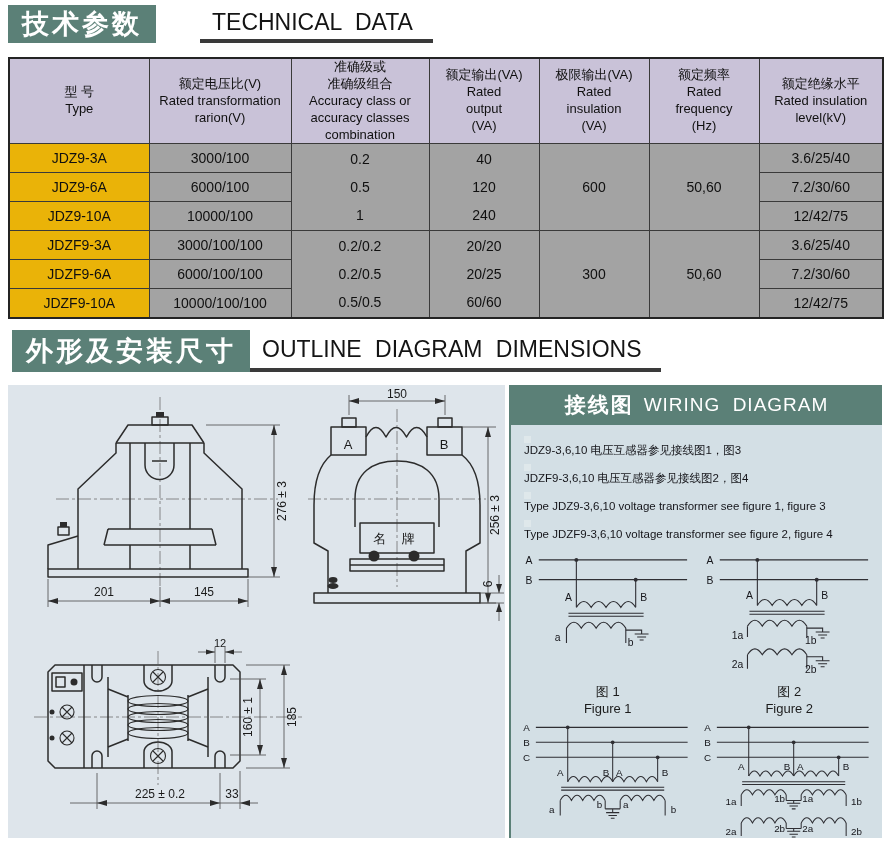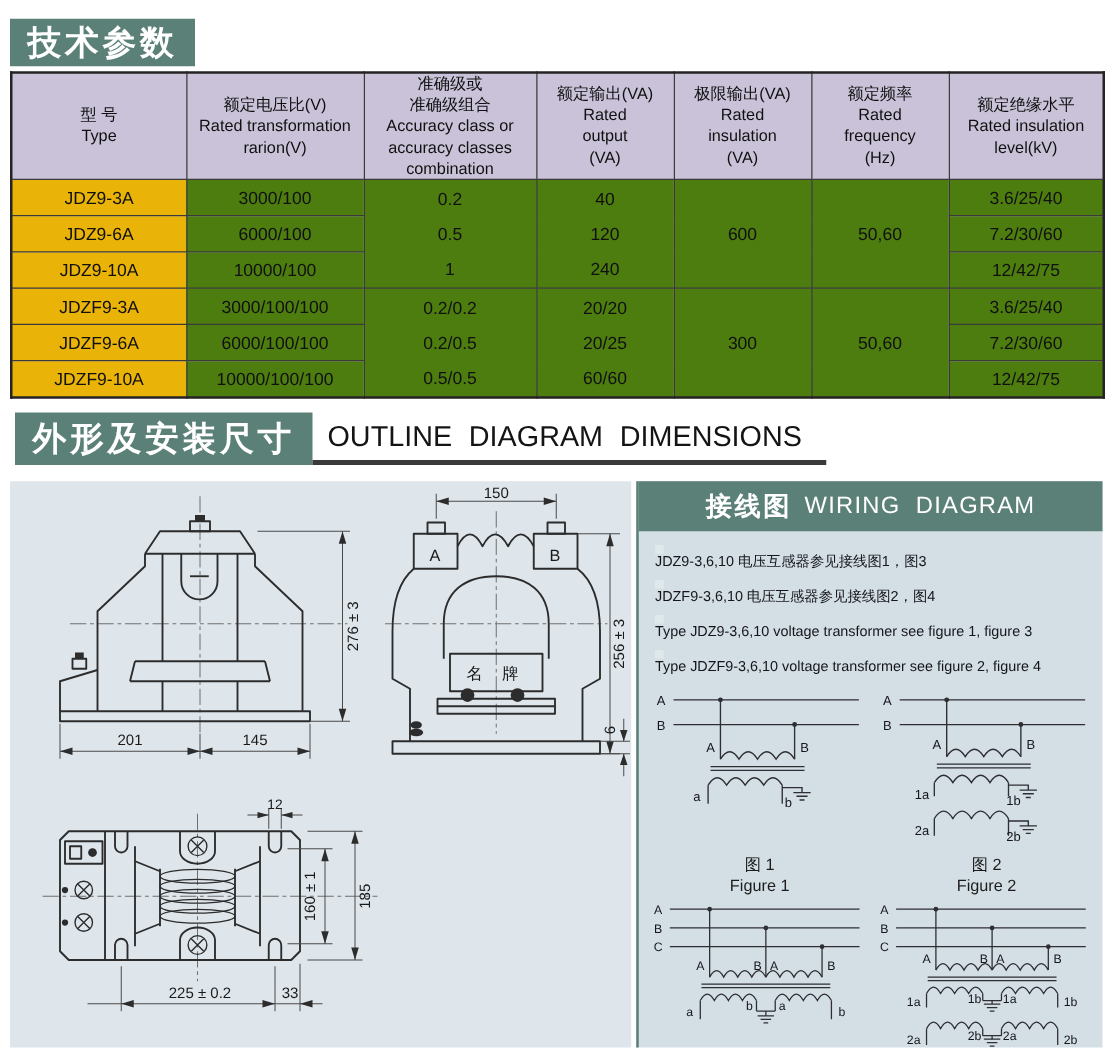--- a/index.html
+++ b/index.html
@@ -23,21 +23,21 @@
   .tech-table{
     position:absolute;left:8px;top:57px;width:874px;
     border-collapse:collapse;table-layout:fixed;border:2px solid #242424;
   }
   .tech-table td{
     border:1px solid #3a3a3a;text-align:center;vertical-align:middle;
     padding:0 2px;color:#101010;
   }
   .th-cell{background:#c9c2d8;font-size:13px;line-height:1.3;height:76px;white-space:pre-line;}
   .type-cell{background:#eab308;font-size:14px;height:28px;}
-  .val-cell{background:#4d7c0f;font-size:14px;height:28px;}
+  .val-cell{background:#a3a3a3;font-size:14px;height:28px;}
   .multi{white-space:pre-line;line-height:28px;}
   
   .outline-panel{
     position:absolute;left:8px;top:385px;width:497px;height:453px;
     background:#dee5eb;
   }
   .outline-panel svg{position:absolute;}
   .wiring-panel{
     position:absolute;left:509px;top:385px;width:373px;height:453px;
     background:#d3dfe5;border-left:2px solid #5b8077;box-sizing:border-box;
@@ -64,22 +64,23 @@
   .fillb{fill:#2c2c2c;stroke:none;}
   .dimtext{font-size:12px;fill:#1a1a1a;}
   .smtext{font-size:13px;fill:#1a1a1a;}
   .wire{stroke:#2e2e33;stroke-width:1.1;fill:none;}
   .dot{fill:#2e2e33;stroke:none;}
   .figtext{font-size:10.5px;fill:#15151a;}
 </style>
 </head>
 <body>
 
-<div class="sec-header" style="left:8px;top:15px;height:38px;gap:44px;">
+<div class="sec-header" style="left:8px;top:5px;height:38px;gap:44px;">
   <div class="hdr-cn">技术参数</div>
+  <div class="hdr-en">TECHNICAL DATA</div>
 </div>
 
 <table class="tech-table">
   <colgroup>
     <col style="width:140px">
       <col style="width:142px">
       <col style="width:138px">
     <col style="width:110px">
       <col style="width:110px">
       <col style="width:110px">

